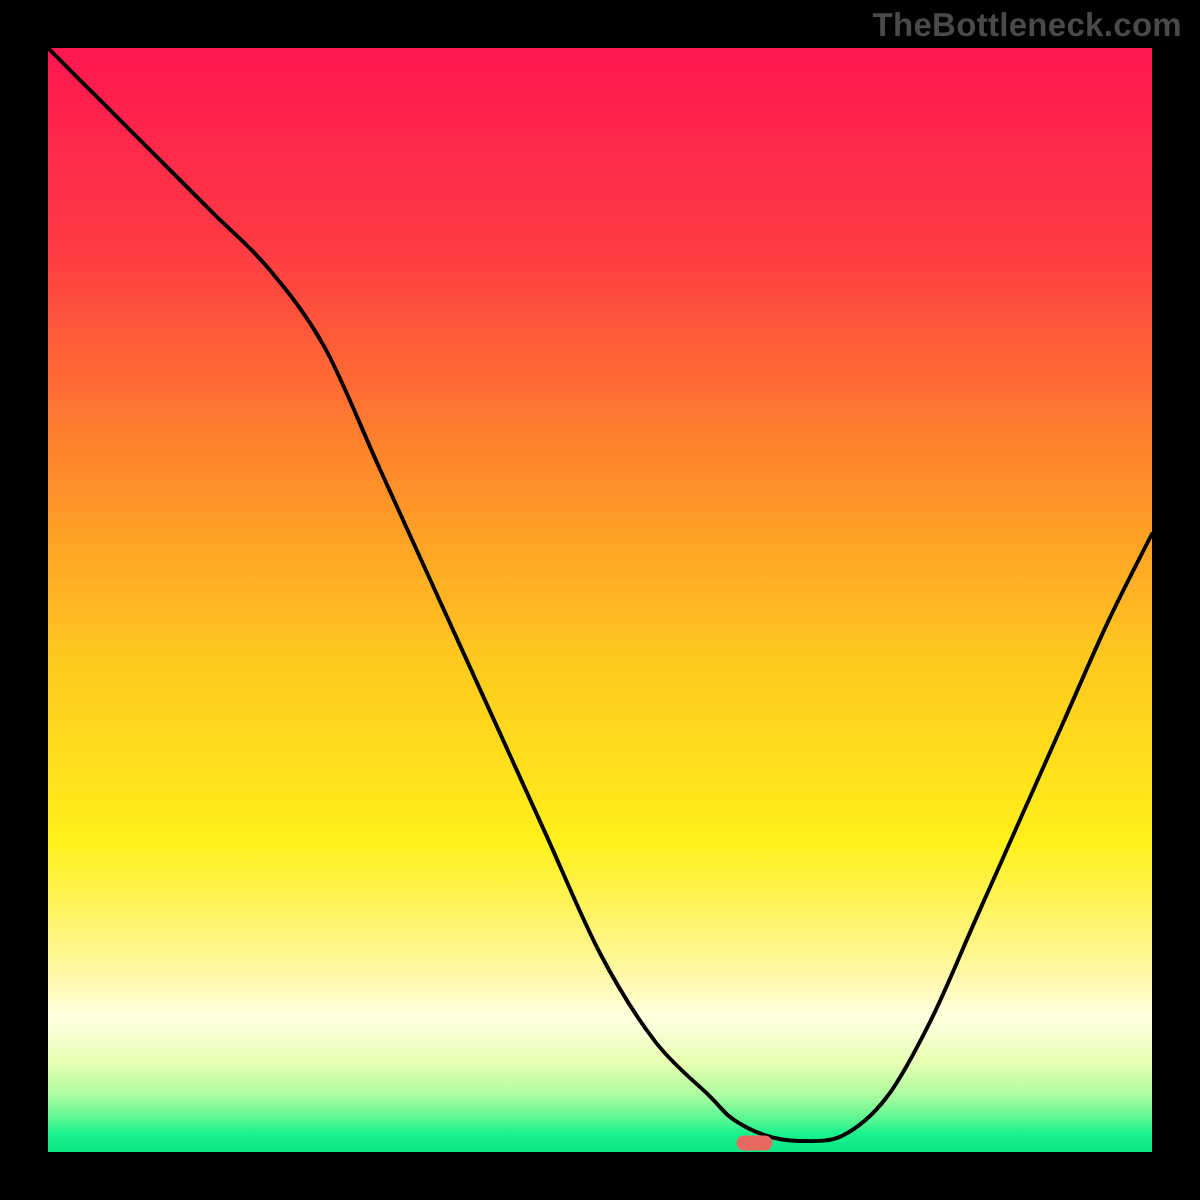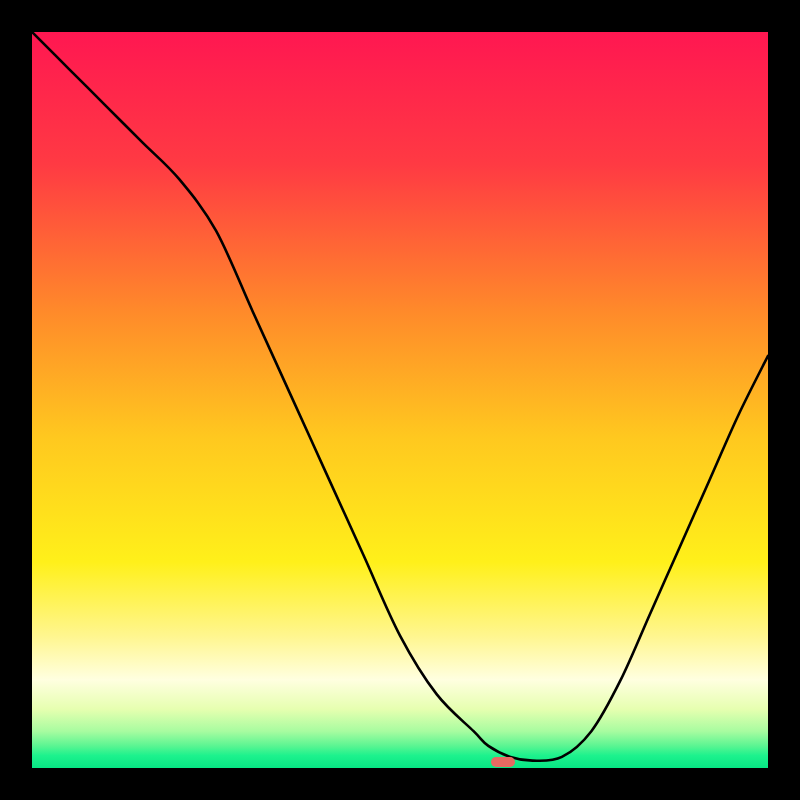--- a/index.html
+++ b/index.html
@@ -44,20 +44,21 @@
     position: absolute;
     background: #e66a62;
     border-radius: 999px;
     z-index: 12;
   }
 </style>
 </head>
 <body>
 
 <div class="frame">
+  <div class="watermark">TheBottleneck.com</div>
 
   <div class="plot-area">
     <svg viewBox="0 0 736 736" preserveAspectRatio="none">
       <defs>
         <linearGradient id="bg-grad" x1="0" y1="0" x2="0" y2="1">
             <stop offset="0%" stop-color="#ff1751"></stop>
             <stop offset="18%" stop-color="#ff3a43"></stop>
             <stop offset="38%" stop-color="#ff8a2a"></stop>
             <stop offset="55%" stop-color="#ffc81f"></stop>
             <stop offset="72%" stop-color="#fff01a"></stop>

